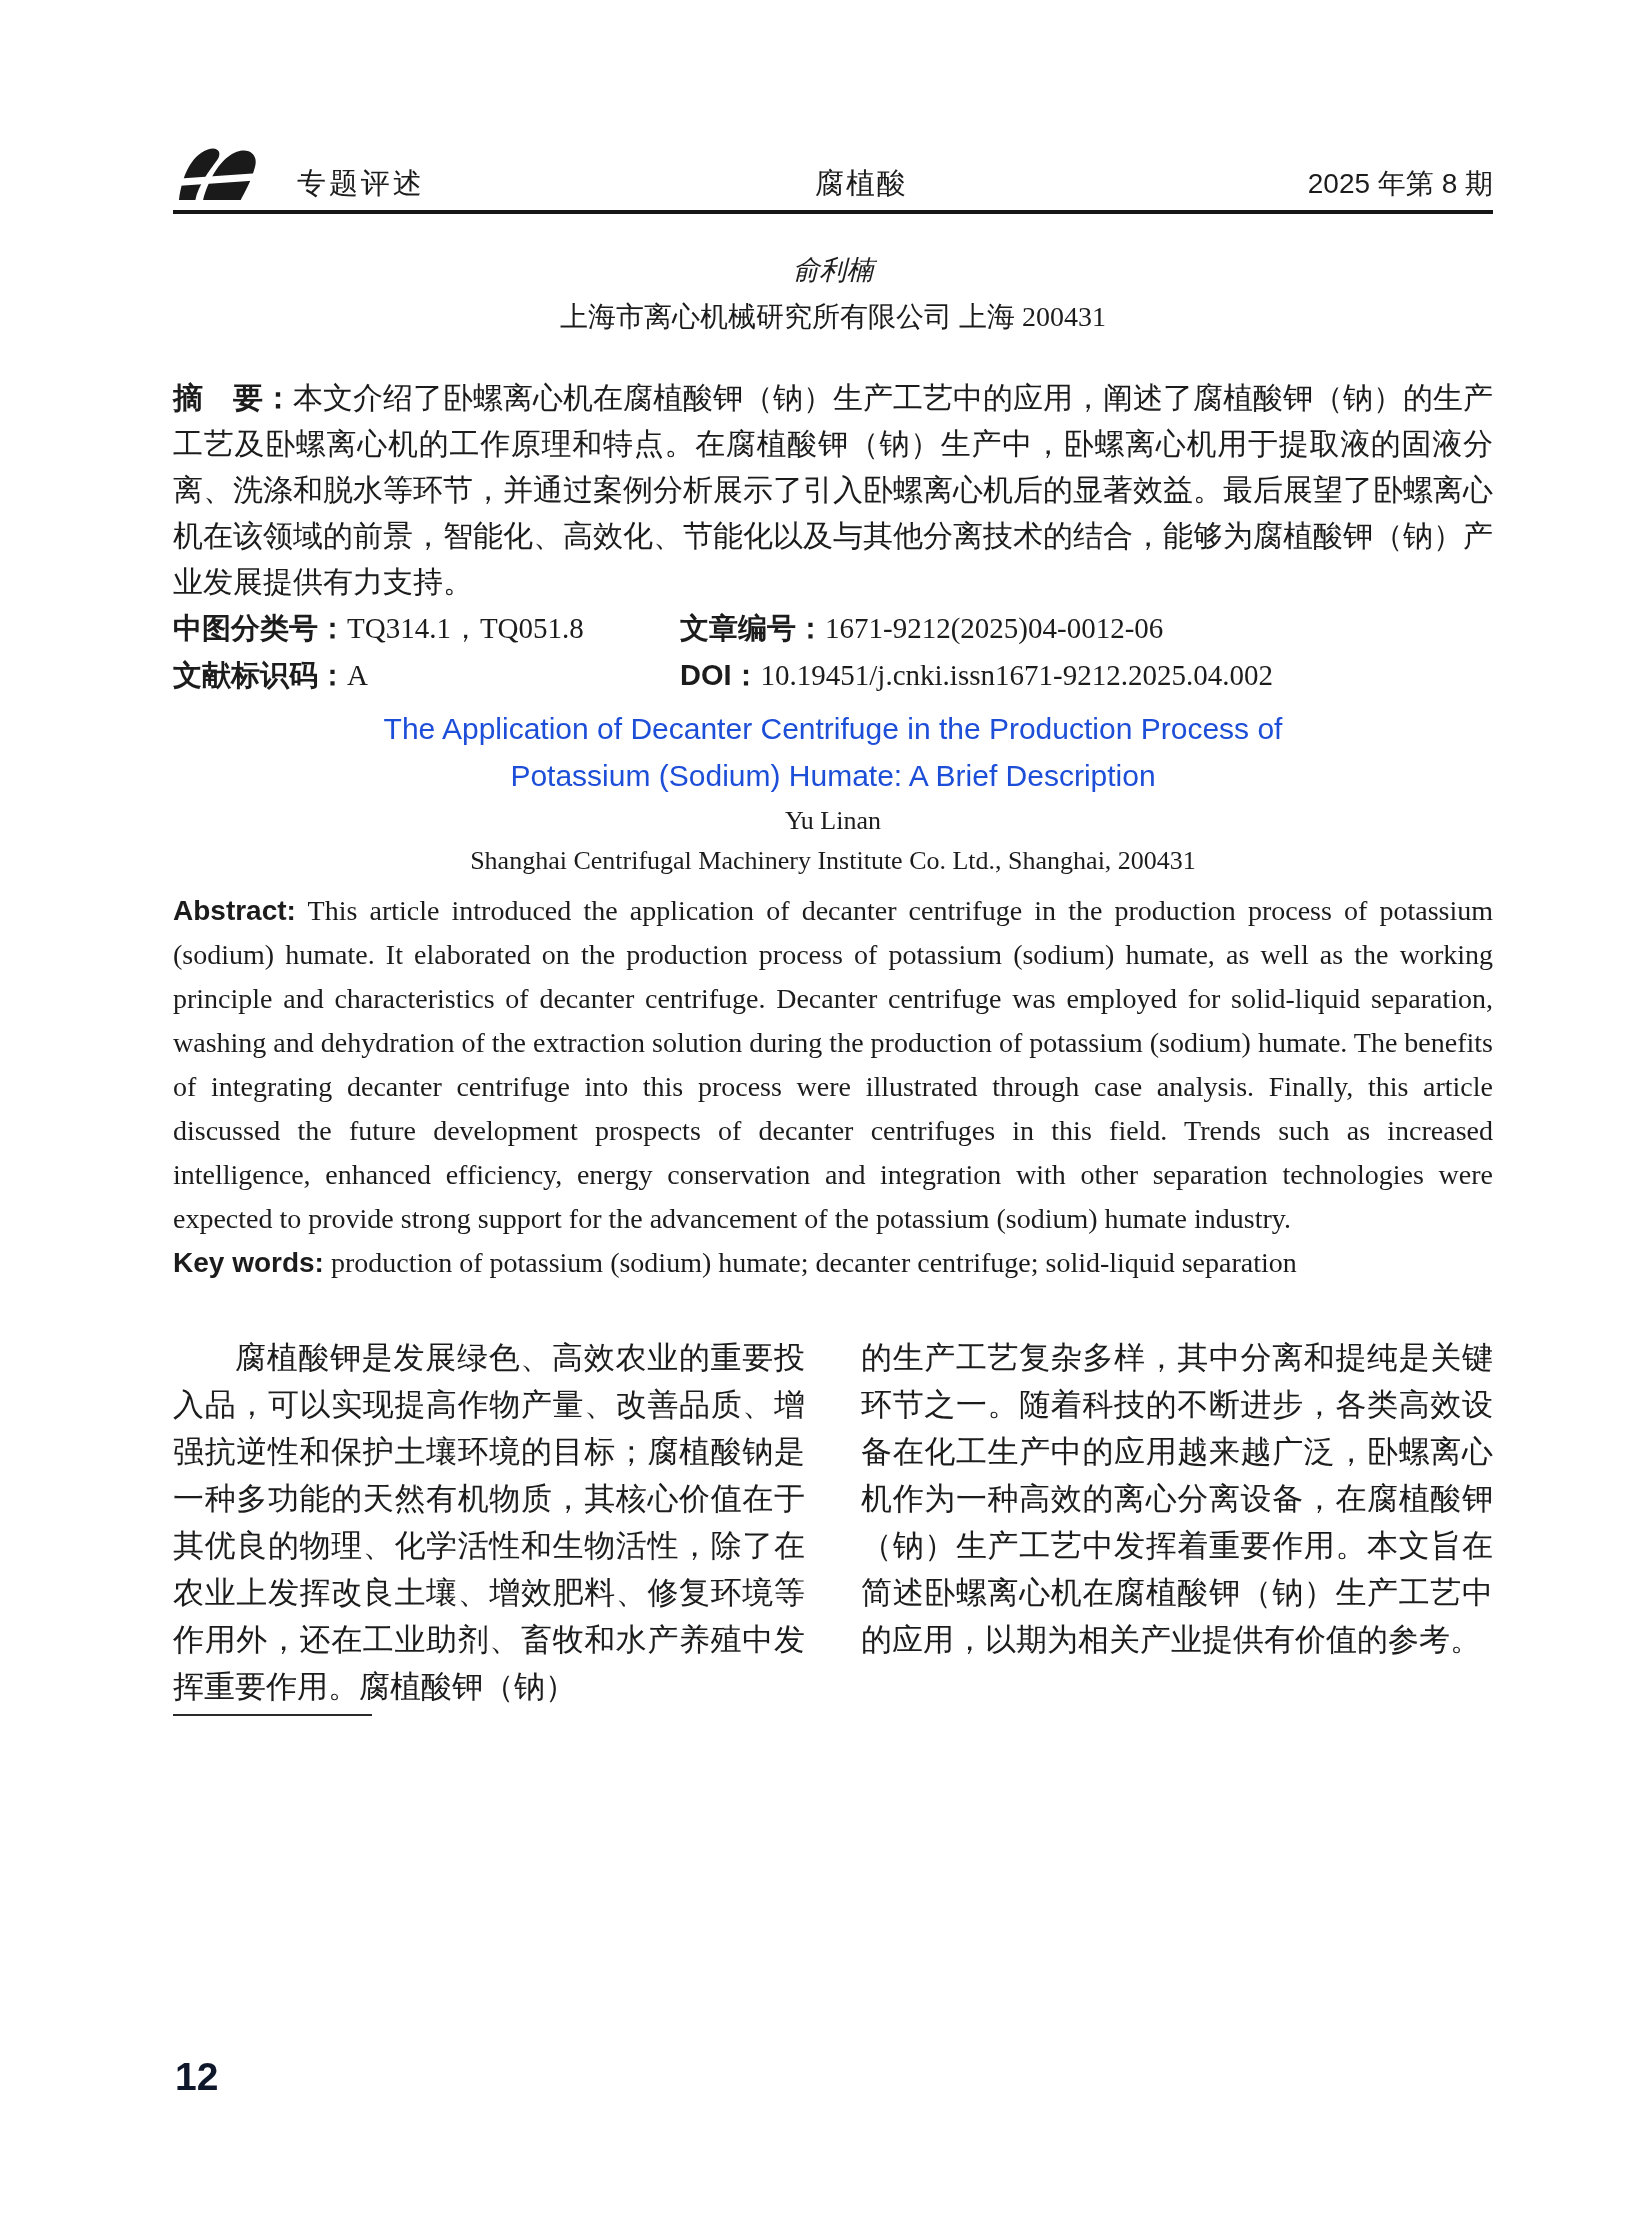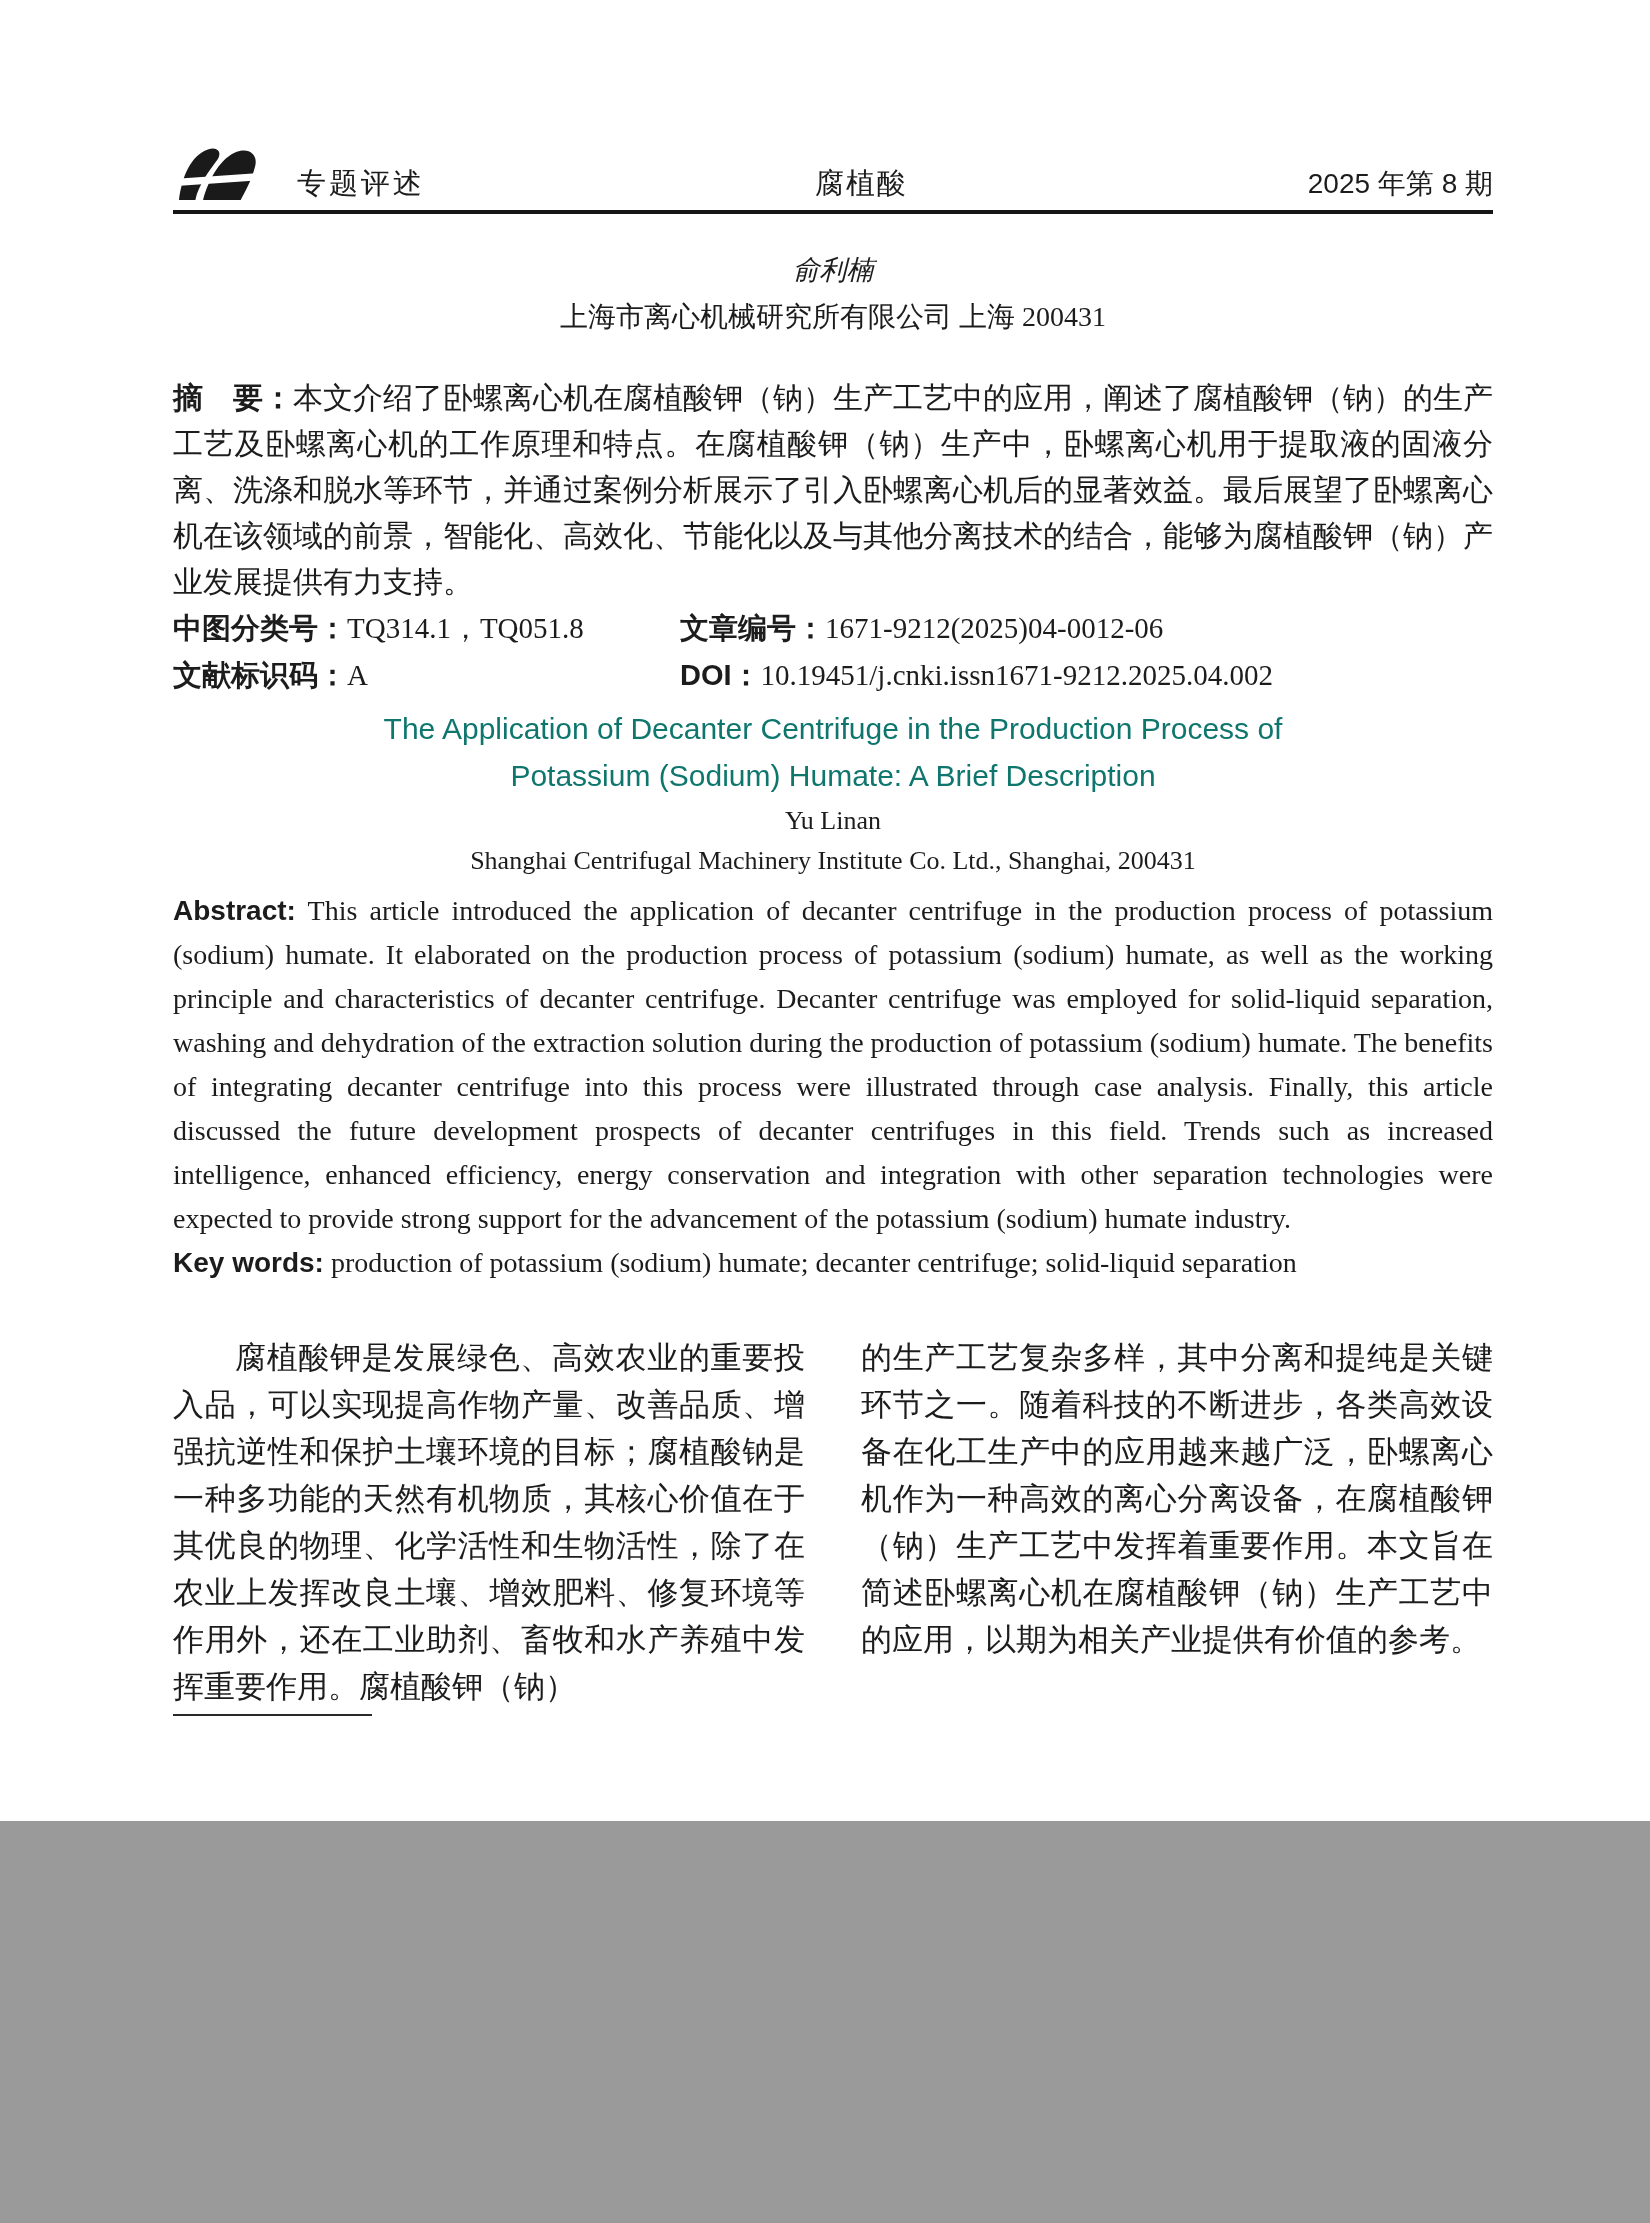--- a/index.html
+++ b/index.html
@@ -1,18 +1,18 @@
 <!DOCTYPE html>
 <html lang="zh"><head>
 <meta charset="utf-8">
 <style>
   html,body{margin:0;padding:0;background:#9a9a9a;}
   .page{
     position:relative;
-    width:1651px;height:1821px;
+    width:1651px;height:2223px;
     background:#ffffff;
     color:#1c1c1c;
     font-family:"Liberation Serif","DejaVu Serif",serif;
     overflow:hidden;
     margin:0 auto;
   }
   .content{margin:0 158px 0 173px;}
 
   
   .header{
@@ -63,21 +63,21 @@
   }
   .kw-zh{font-size:30px;line-height:46px;}
   .meta-row{display:flex;font-size:29px;line-height:47px;}
   .meta-left{width:507px;flex:0 0 auto;}
   .meta-right{flex:1;}
 
   
   .title-en{
     margin-top:5.8px;text-align:center;
     font-family:"Liberation Sans","DejaVu Sans",sans-serif;
-    font-size:30px;line-height:47px;color:#0f766e;
+    font-size:30px;line-height:47px;color:#1d4ed8;
   }
   .author-en{margin-top:1.9px;text-align:center;font-size:26px;line-height:39px;}
   .affil-en{text-align:center;font-size:26px;line-height:41px;}
   .abs-en{
     margin-top:7.8px;
     font-size:28px;line-height:44px;
     text-align:justify;
   }
   .kw-en{font-size:28px;line-height:44px;}
 

